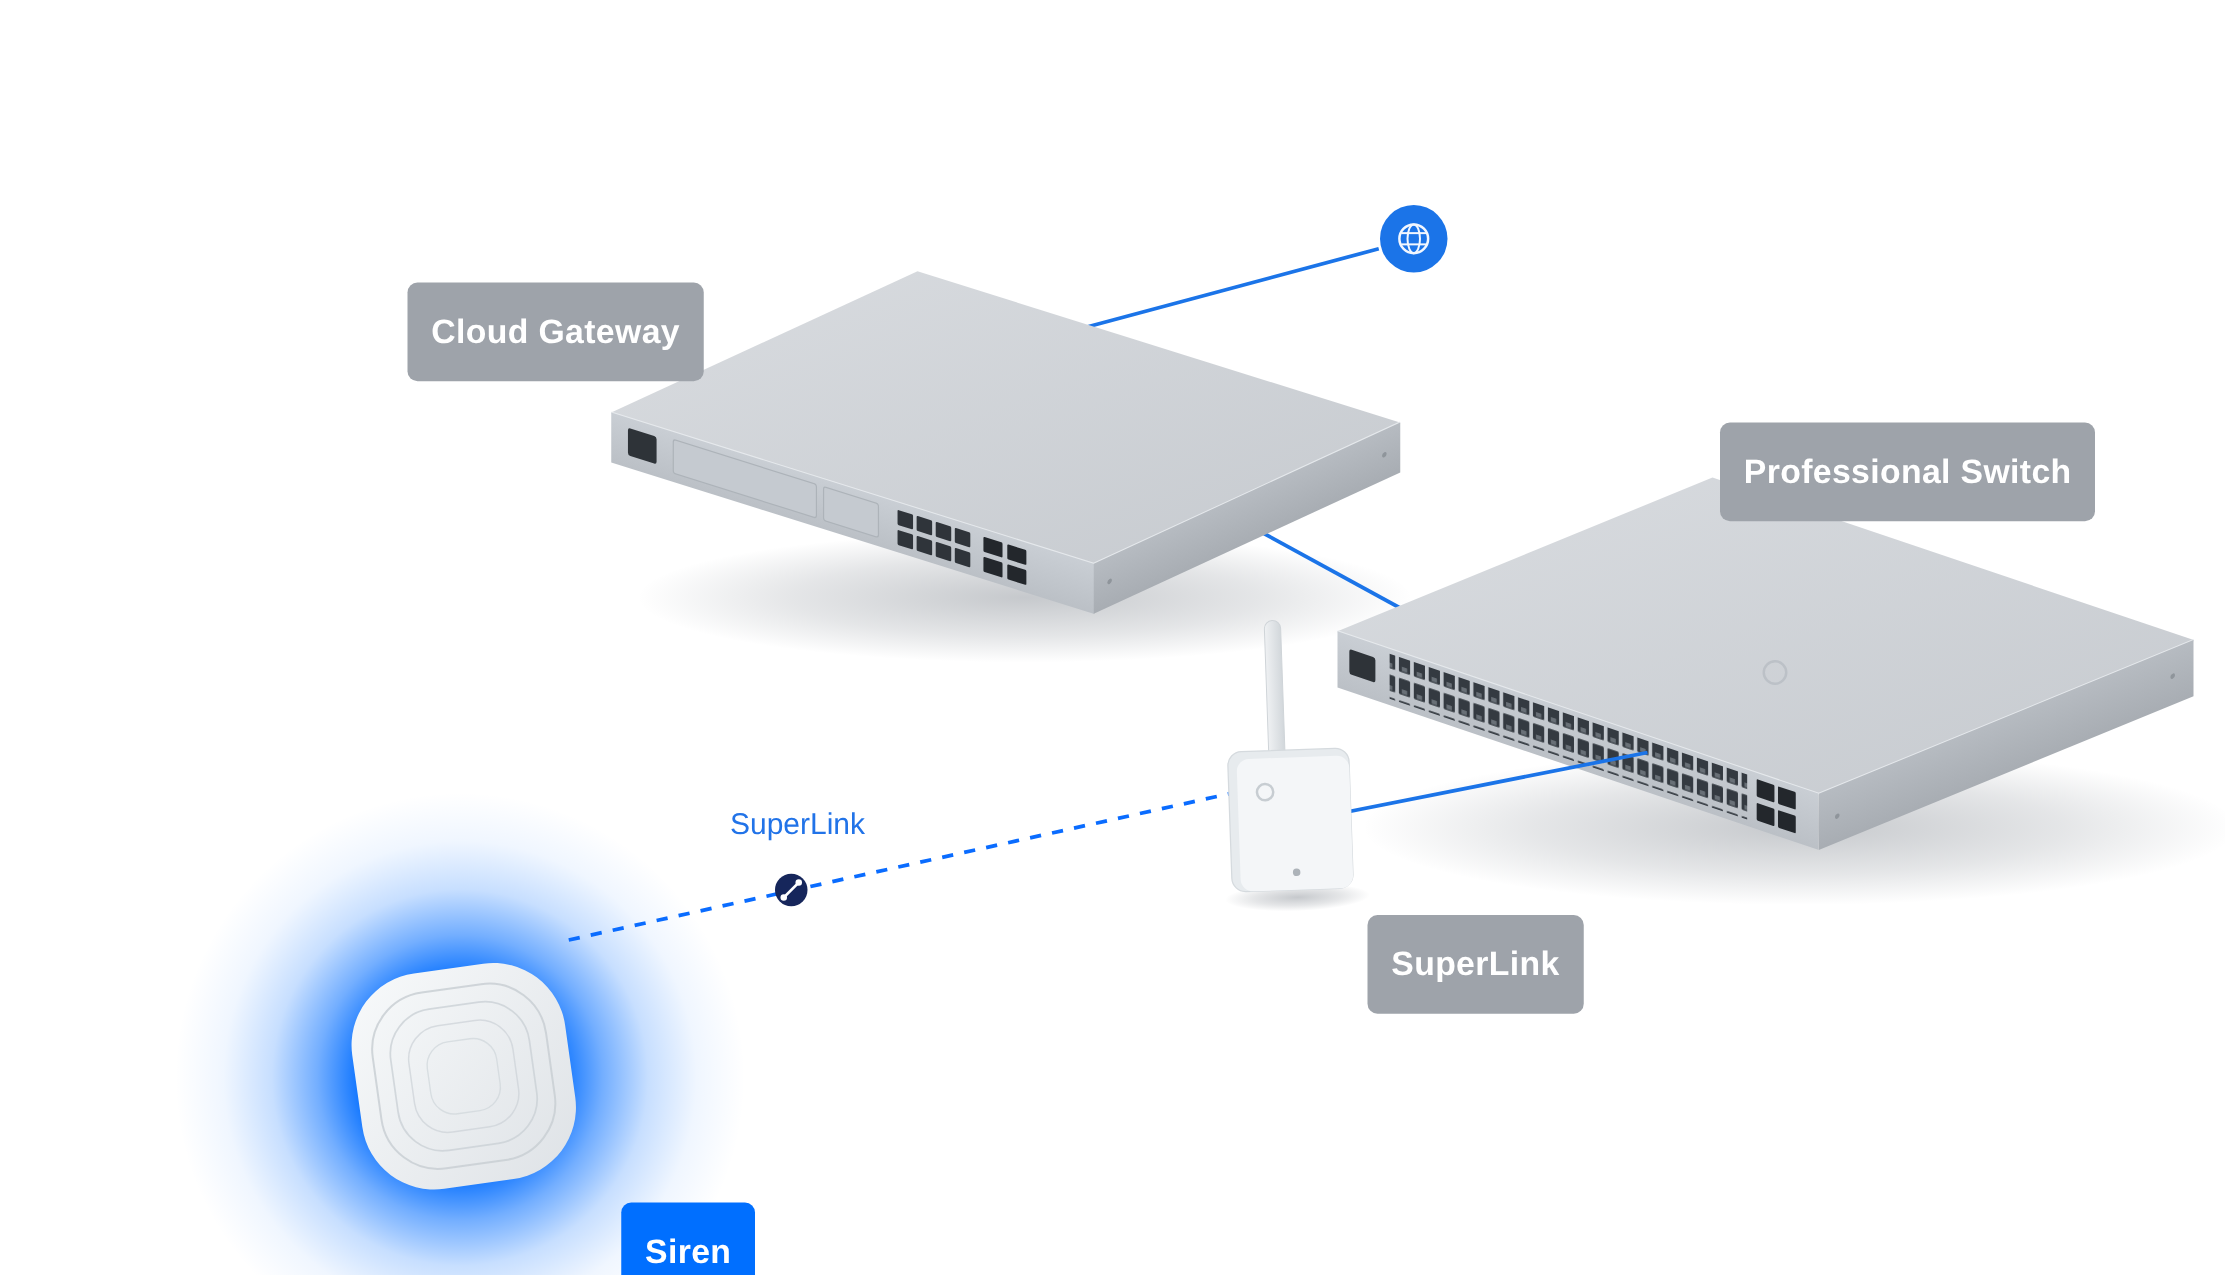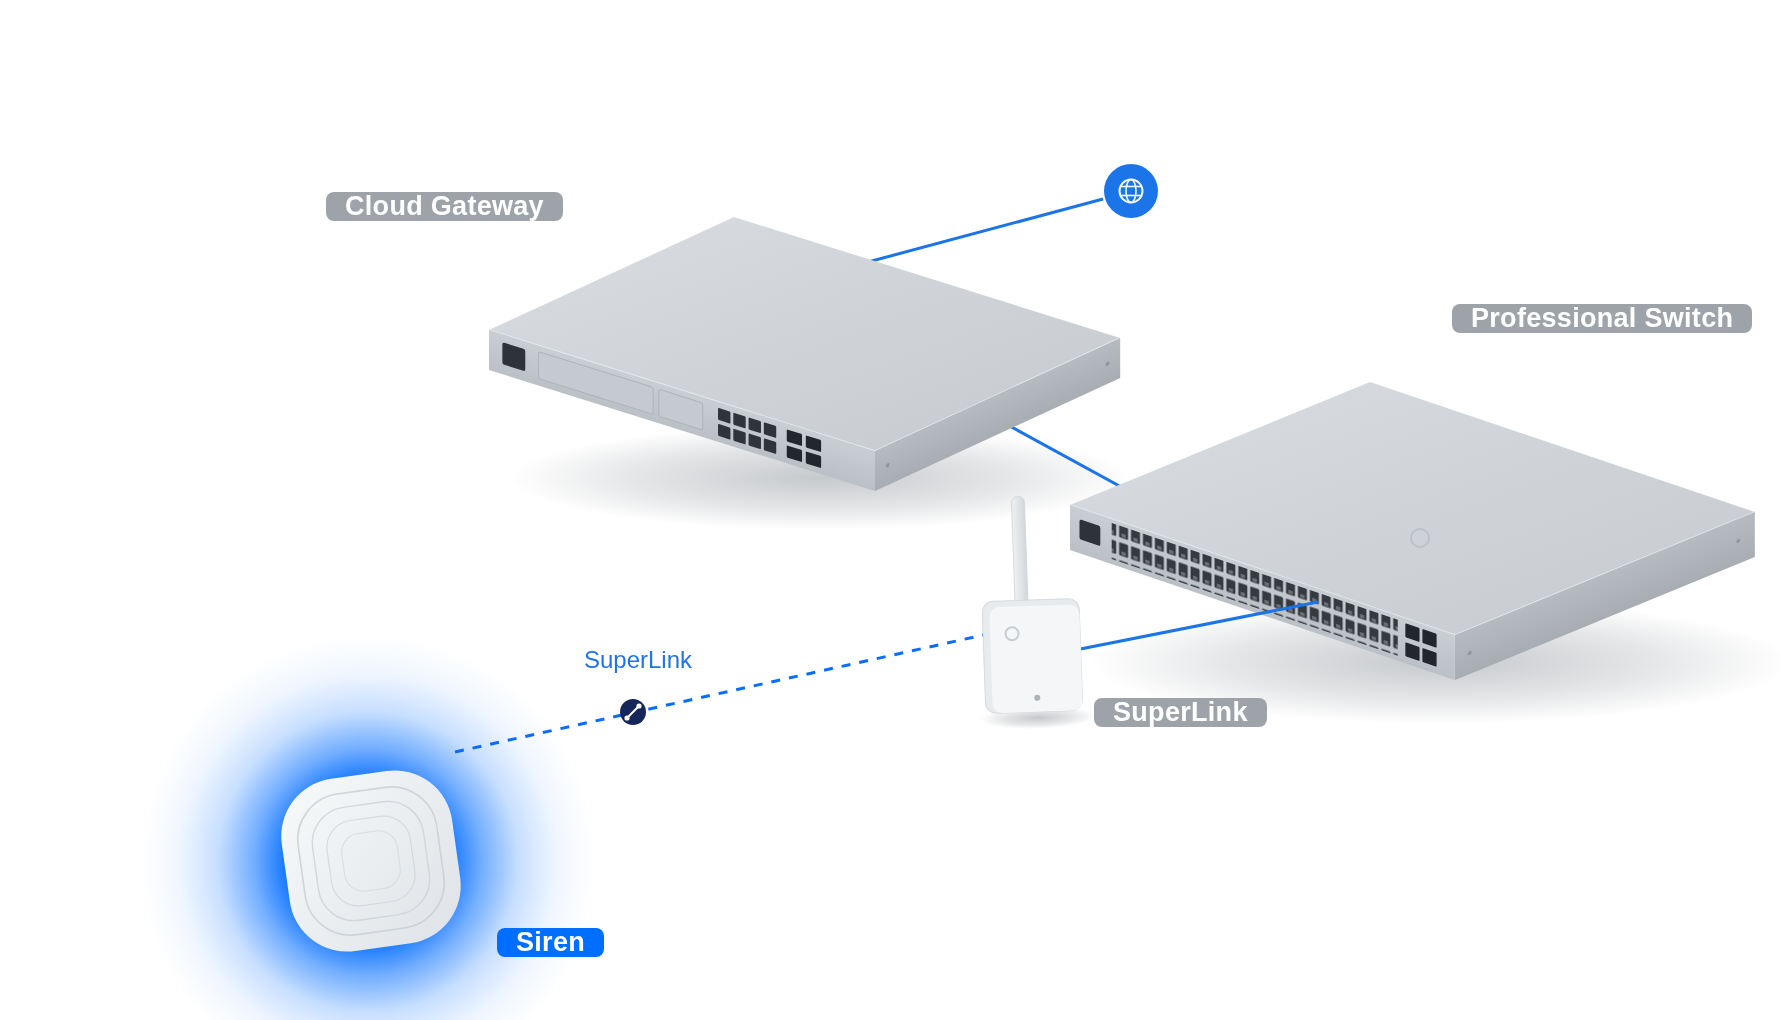--- a/index.html
+++ b/index.html
@@ -5,21 +5,21 @@
   html,body{margin:0;padding:0;background:#ffffff;}
   .stage{
     position:relative;width:1780px;height:1020px;overflow:hidden;
     background:#ffffff;font-family:"Liberation Sans",sans-serif;
   }
   .stage svg{position:absolute;left:0;top:0;}
   .badge{
     position:absolute;display:inline-block;white-space:nowrap;
     background:#9EA3AA;color:#ffffff;
     font-size:27px;font-weight:600;line-height:1;letter-spacing:.3px;
-    padding:1px 19px;border-radius:8px;
+    padding:26px 19px;border-radius:8px;margin-top:34px;
   }
   .badge.blue{background:#006FFF;}
   .conn-label{
     position:absolute;left:558px;top:646px;width:160px;text-align:center;
     color:#2173E8;font-size:24px;font-weight:500;
   }
 </style>
 </head>
 <body>
 
@@ -160,21 +160,21 @@
     <g>
       <circle cx="633" cy="712" r="13" fill="#16265B"></circle>
       <line x1="627" y1="718" x2="639" y2="706" stroke="#ffffff" stroke-width="2"></line>
       <circle cx="627" cy="718" r="2.6" fill="#ffffff"></circle>
       <circle cx="639" cy="706" r="2.6" fill="#ffffff"></circle>
     </g>
   </svg>
 
   <div class="badge" style="left:326px;top:192px;">Cloud Gateway</div>
 
-  <div class="badge" style="left:1452px;top:304px;">Professional Switch</div>
+  <div class="badge" style="left:1376px;top:304px;">Professional Switch</div>
 
   <div class="badge" style="left:1094px;top:698px;">SuperLink</div>
 
   <div class="badge blue" style="left:497px;top:928px;text-align:right;">Siren</div>
 
   <div class="conn-label">SuperLink</div>
 
 </div>
 
 </body></html>

